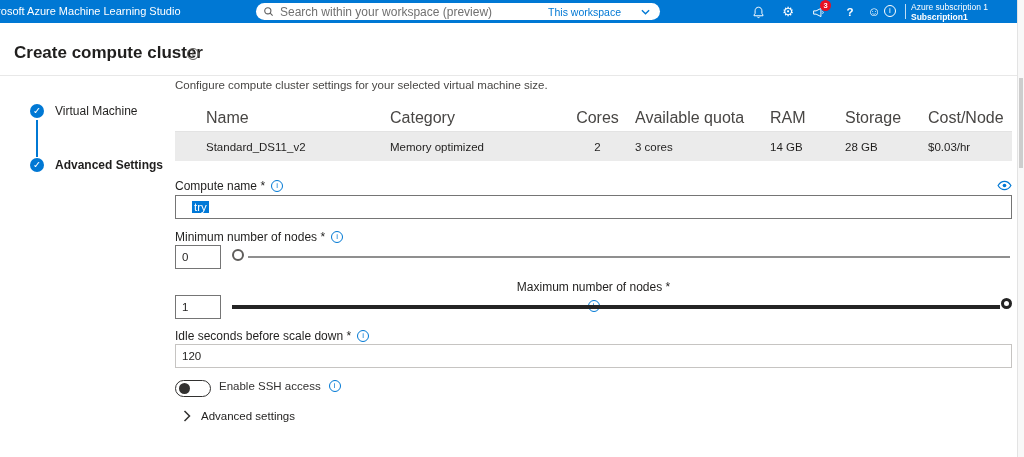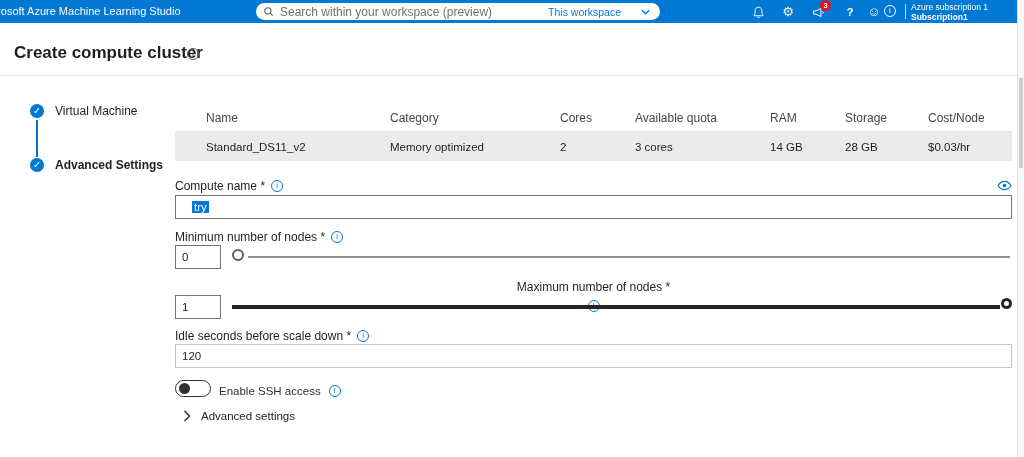--- a/index.html
+++ b/index.html
@@ -41,23 +41,23 @@
   .step2 { top:158px; }
   .check-circle { width:14px; height:14px; background:#0078d4; border-radius:50%; color:#fff; font-size:9.5px; line-height:14px; text-align:center; font-weight:bold; flex:none; }
   .step-label { font-size:12px; color:#201f1e; white-space:nowrap; }
   .step2 .step-label { font-weight:bold; }
   .connector { position:absolute; left:36px; top:120px; width:2px; height:37px; background:#0078d4; }
 
   
   .main { position:absolute; left:175px; top:79px; width:837px; height:375px; }
   .desc { position:absolute; left:0; top:0; font-size:11.5px; color:#484644; }
 
-  .thead { position:absolute; left:0; top:25px; width:837px; height:28px; display:flex; align-items:center; border-bottom:1px solid #e3e3e3; font-size:12px; color:#484644; }
+  .thead { position:absolute; left:0; top:25px; width:837px; height:28px; display:flex; align-items:center; border-bottom:1px solid #e3e3e3; font-size:16px; color:#484644; }
   .trow  { position:absolute; left:0; top:53px; width:837px; height:29px; display:flex; align-items:center; background:#ebebeb; font-size:11.5px; color:#201f1e; }
-  .c1 { width:215px; padding-left:31px; } .c2 { width:170px; } .c3 { width:75px; }
+  .c1 { width:215px; padding-left:31px; } .c2 { width:170px; } .c3 { width:75px;text-align:center; }
   .c4 { width:135px; } .c5 { width:75px; } .c6 { width:75px; } .c7 { flex:1;margin-left:8px; }
 
   .lbl { position:absolute; left:0; width:100%; display:flex; align-items:center; gap:6px; font-size:12px; color:#201f1e; }
   .lbl-compute { top:100px; } .lbl-min { top:151px; } .lbl-max { top:201px;flex-direction:column; } .lbl-idle { top:250px; }
   .info-blue { display:inline-block; width:12px; height:12px; border:1px solid #0078d4; border-radius:50%; color:#0078d4; font-size:8px; line-height:10px; text-align:center; cursor:pointer; flex:none; }
   .eye { position:absolute; right:0; top:1px; cursor:pointer; display:flex; }
 
   .fake-input { position:absolute; left:0; top:116px; width:837px; height:24px; border:1px solid #757575; background:#fff; font-size:11.5px; display:flex; align-items:center; padding-left:16px; cursor:text; }
   .selected-text { background:#0078d7; color:#fff; padding:0 2px; }
 
@@ -66,21 +66,21 @@
 
   .slider { position:absolute; left:57px; right:0; height:24px; }
   .slider-min { top:166px; } .slider-max { top:216px; }
   .slider-min .track { position:absolute; left:16px; right:2px; top:11px; height:2px; background:#8f8f8f; }
   .slider-min .handle { position:absolute; left:0; top:4px; width:12px; height:12px; border:2px solid #5f5d5b; border-radius:50%; background:#fff; cursor:pointer; }
   .slider-max .track { position:absolute; left:0; right:12px; top:10px; height:4px; background:#242424; }
   .slider-max .handle { position:absolute; right:0; top:3px; width:11px; height:11px; border:3px solid #242424; border-radius:50%; background:#fff; cursor:pointer; }
 
   .idle-input { position:absolute; left:0; top:265px; width:837px; height:24px; border:1px solid #c6c4c2; font-size:11.5px; padding-left:6px; font-family:inherit; color:#201f1e; }
 
-  .toggle-row { position:absolute; left:0; top:301px; display:flex; align-items:flex-end; gap:8px; }
+  .toggle-row { position:absolute; left:0; top:301px; display:flex; align-items:flex-start; gap:8px; }
   .toggle { position:relative; width:36px; height:17px; border:1px solid #323130; border-radius:9px; cursor:pointer; background:#fff; flex:none; }
   .knob { position:absolute; left:3px; top:2px; width:11px; height:11px; border-radius:50%; background:#323130; }
   .toggle-label { font-size:11.5px; color:#323130; }
 
   .advanced-row { position:absolute; left:8px; top:331px; display:flex; align-items:center; gap:10px; font-size:11.5px; color:#201f1e; cursor:pointer; }
 
   
   .scrollbar { position:absolute; right:0; top:0; width:7px; height:457px; background:#f8f8f8; border-left:1px solid #e3e3e3; z-index:10; cursor:pointer; }
   .scroll-thumb { position:absolute; left:1px; top:78px; width:4px; height:90px; background:#cdcdcd; }
 </style>
@@ -142,20 +142,21 @@
   <span class="check-circle">✓</span>
   <span class="step-label">Virtual Machine</span>
 </div>
 <div class="connector"></div>
 <div class="step step2">
   <span class="check-circle">✓</span>
   <span class="step-label">Advanced Settings</span>
 </div>
 
 <div class="main">
+  <div class="desc">Configure compute cluster settings for your selected virtual machine size.</div>
 
   <div class="thead">
     <div class="c1">Name</div>
     <div class="c2">Category</div>
     <div class="c3">Cores</div>
     <div class="c4">Available quota</div>
     <div class="c5">RAM</div>
     <div class="c6">Storage</div>
     <div class="c7">Cost/Node</div>
   </div>

